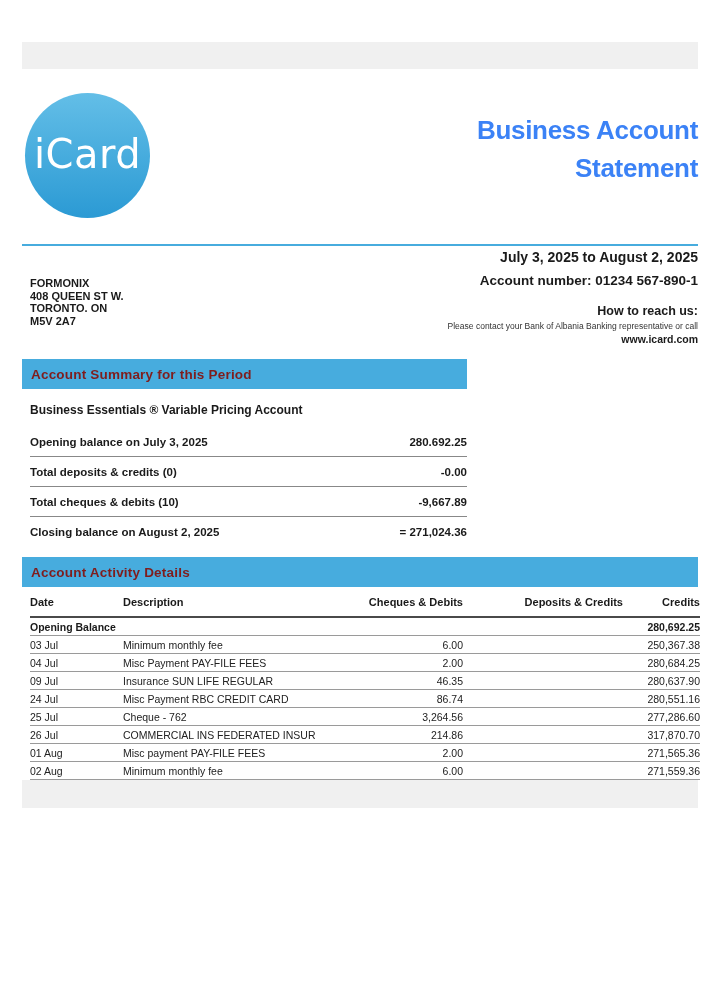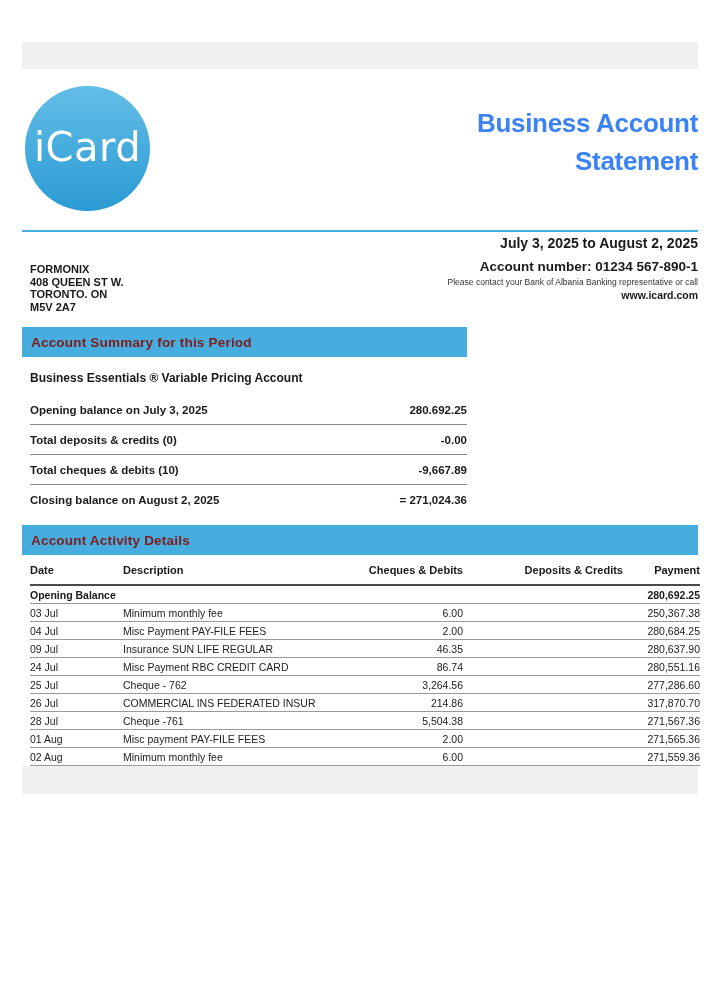--- a/index.html
+++ b/index.html
@@ -15,21 +15,21 @@
   }
   *{margin:0;padding:0;box-sizing:border-box;}
   html,body{width:720px;height:1000px;background:#fff;overflow:hidden;
     font-family:"Liberation Sans","DejaVu Sans",sans-serif;color:var(--ink);}
   .page{position:relative;width:720px;height:1000px;background:#fff;}
 
   .band{margin:0 22px;height:27px;background:var(--band-gray);}
   .band.top{margin-top:42px;}
   .band.bottom{margin-top:0;height:28px;}
 
-  .brand-row{position:relative;margin:8px 22px;height:145px;}
+  .brand-row{position:relative;margin:15px 22px;height:145px;}
   .logo{position:absolute;left:3px;top:9px;width:125px;height:125px;border-radius:50%;
     background:linear-gradient(180deg,var(--logo-top) 0%,var(--logo-bottom) 100%);
     display:flex;align-items:center;justify-content:center;}
   .logo span{color:#fff;font-size:40px;font-weight:400;letter-spacing:.5px;
     font-family:"DejaVu Sans",sans-serif;transform:translateY(-2px);}
   .doc-title{position:absolute;right:0;top:27px;text-align:right;font-weight:bold;
     font-size:26px;line-height:38px;letter-spacing:-.3px;color:#3b82f6;}
 
   .rule-blue{margin:0 22px;border-top:2.5px solid var(--accent);}
   .period{margin:3px 22px 0;text-align:right;font-weight:bold;font-size:14px;}
@@ -86,20 +86,21 @@
 
   <div class="info-row">
     <div class="address">
       <div>FORMONIX</div>
       <div>408 QUEEN ST W.</div>
       <div>TORONTO. ON</div>
       <div>M5V 2A7</div>
     </div>
     <div class="contact">
       <div class="acct-num">Account number: 01234 567-890-1</div>
+      <div class="reach-title">How to reach us:</div>
       <div class="reach-text">Please contact your Bank of Albania Banking representative or call</div>
       <div class="website">www.icard.com</div>
     </div>
   </div>
 
   <div class="section-bar summary-bar">
     <span>Account Summary for this Period</span>
   </div>
 
   <div class="account-type">Business Essentials ® Variable Pricing Account</div>
@@ -126,21 +127,21 @@
   <div class="section-bar activity-bar">
     <span>Account Activity Details</span>
   </div>
 
   <div class="atable">
       <div class="arow header">
         <span>Date</span>
         <span>Description</span>
         <span class="c-right">Cheques &amp; Debits</span>
         <span class="c-right">Deposits &amp; Credits</span>
-        <span class="c-right">Payment</span>
+        <span class="c-right">Credits</span>
       </div>
       <div class="arow opening">
         <span class="c-span2">Opening Balance</span>
         <span class="c-right"></span>
         <span class="c-right"></span>
         <span class="c-right">280,692.25</span>
       </div>
       <div class="arow">
         <span>03 Jul</span>
         <span>Minimum monthly fee</span>
@@ -177,27 +178,20 @@
         <span class="c-right">277,286.60</span>
       </div>
       <div class="arow">
         <span>26 Jul</span>
         <span>COMMERCIAL INS FEDERATED INSUR</span>
         <span class="c-right">214.86</span>
         <span class="c-right"></span>
         <span class="c-right">317,870.70</span>
       </div>
       <div class="arow">
-        <span>28 Jul</span>
-        <span>Cheque -761</span>
-        <span class="c-right">5,504.38</span>
-        <span class="c-right"></span>
-        <span class="c-right">271,567.36</span>
-      </div>
-      <div class="arow">
         <span>01 Aug</span>
         <span>Misc payment PAY-FILE FEES</span>
         <span class="c-right">2.00</span>
         <span class="c-right"></span>
         <span class="c-right">271,565.36</span>
       </div>
       <div class="arow">
         <span>02 Aug</span>
         <span>Minimum monthly fee</span>
         <span class="c-right">6.00</span>

